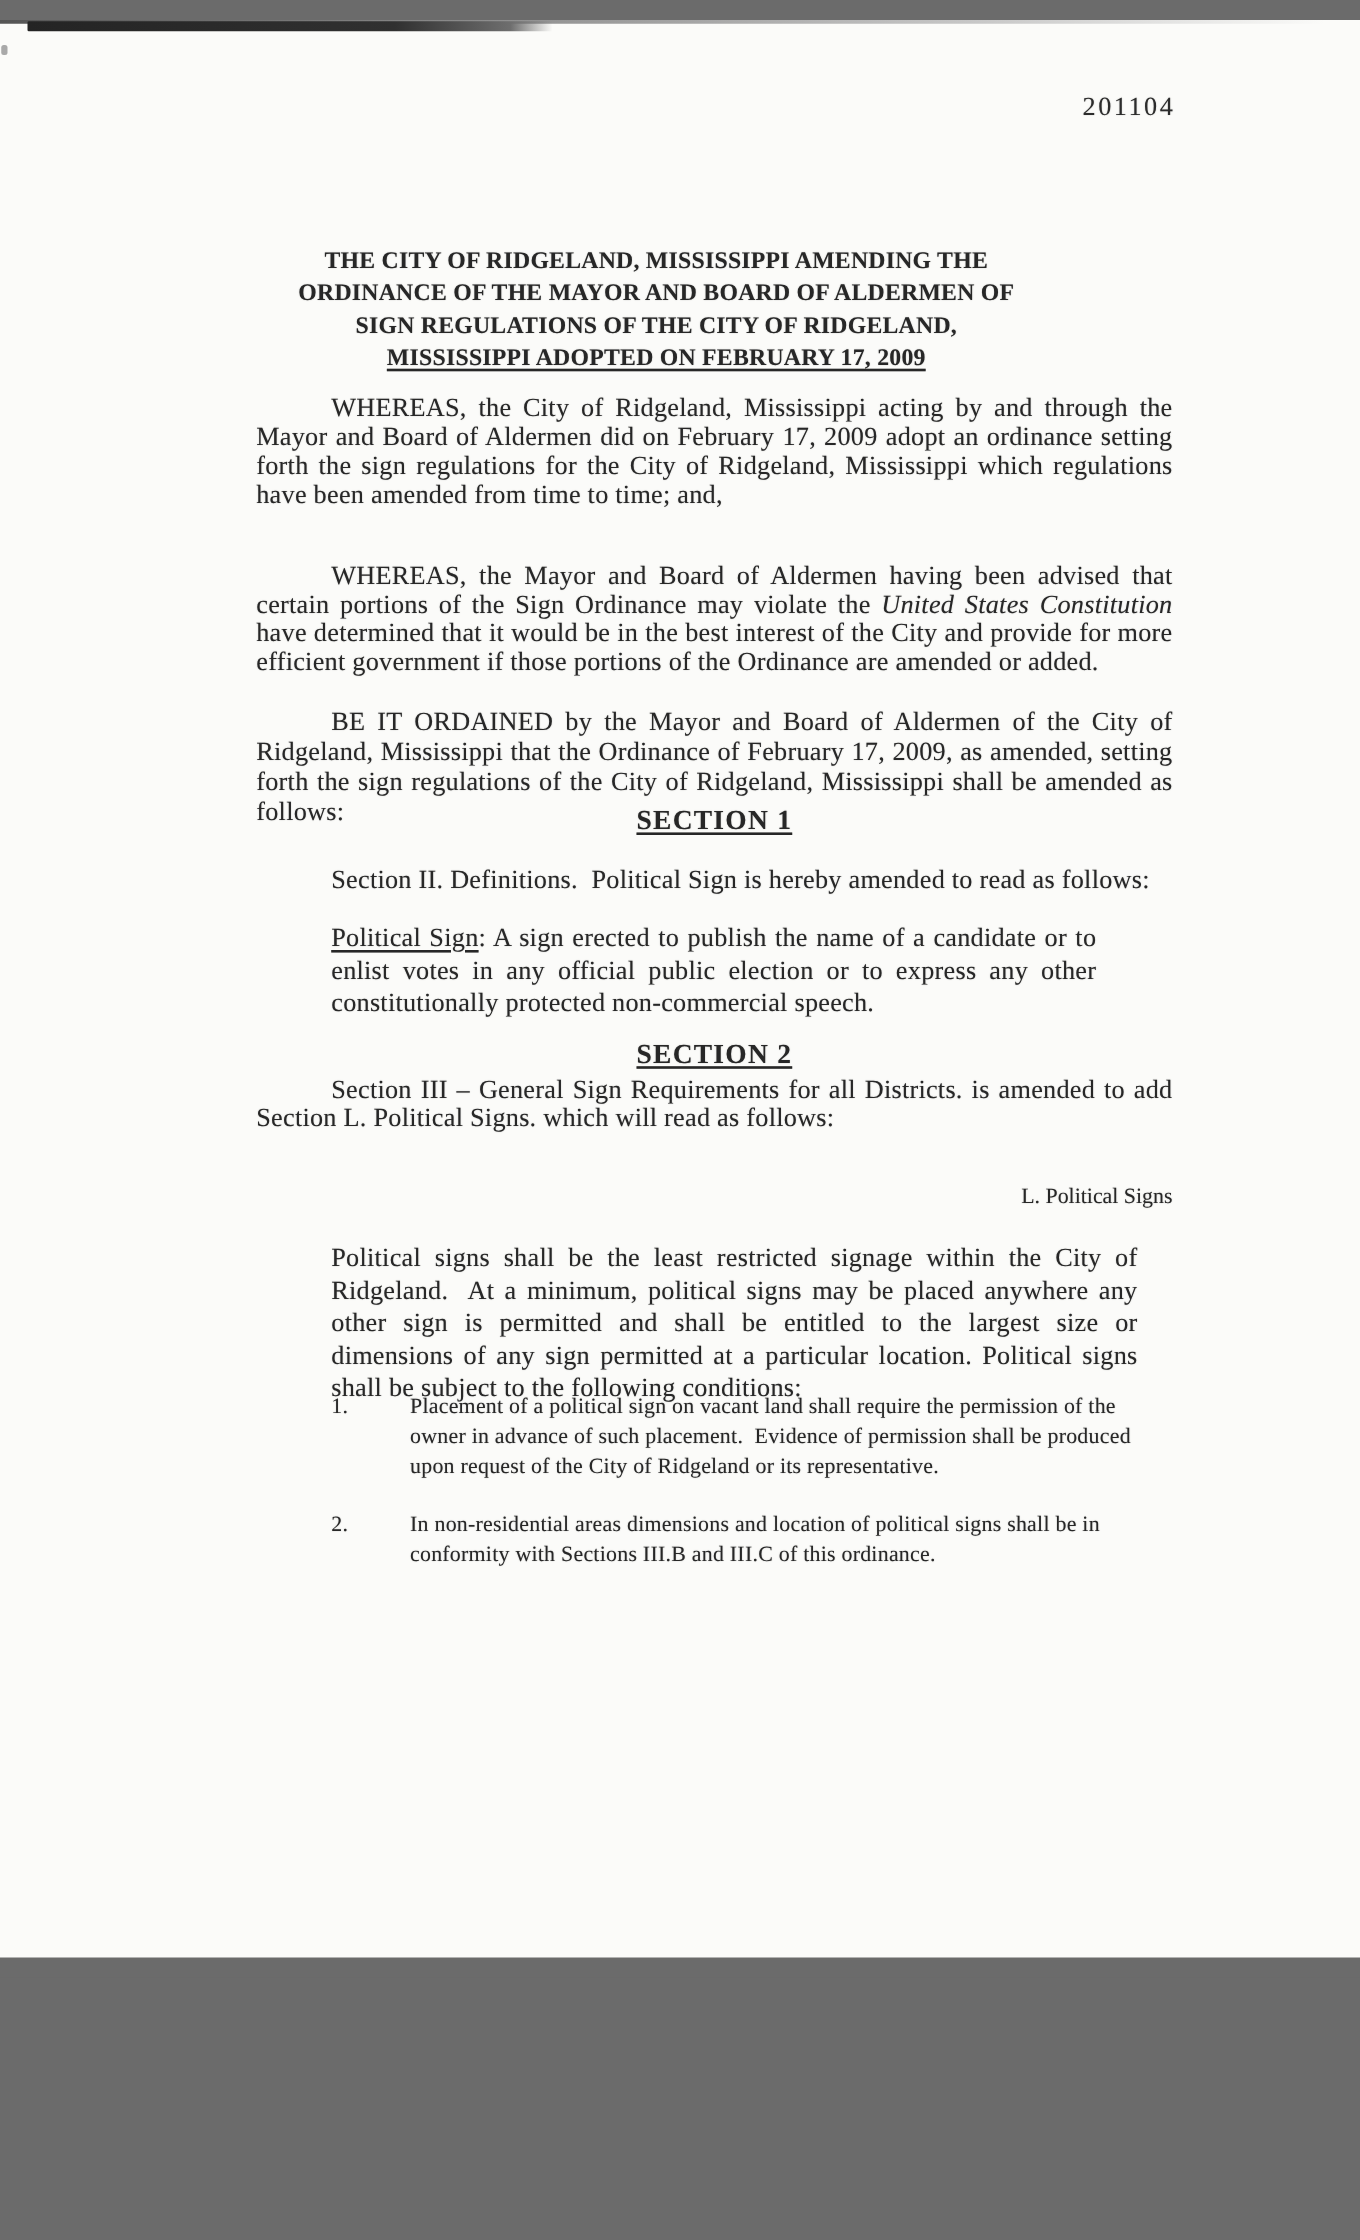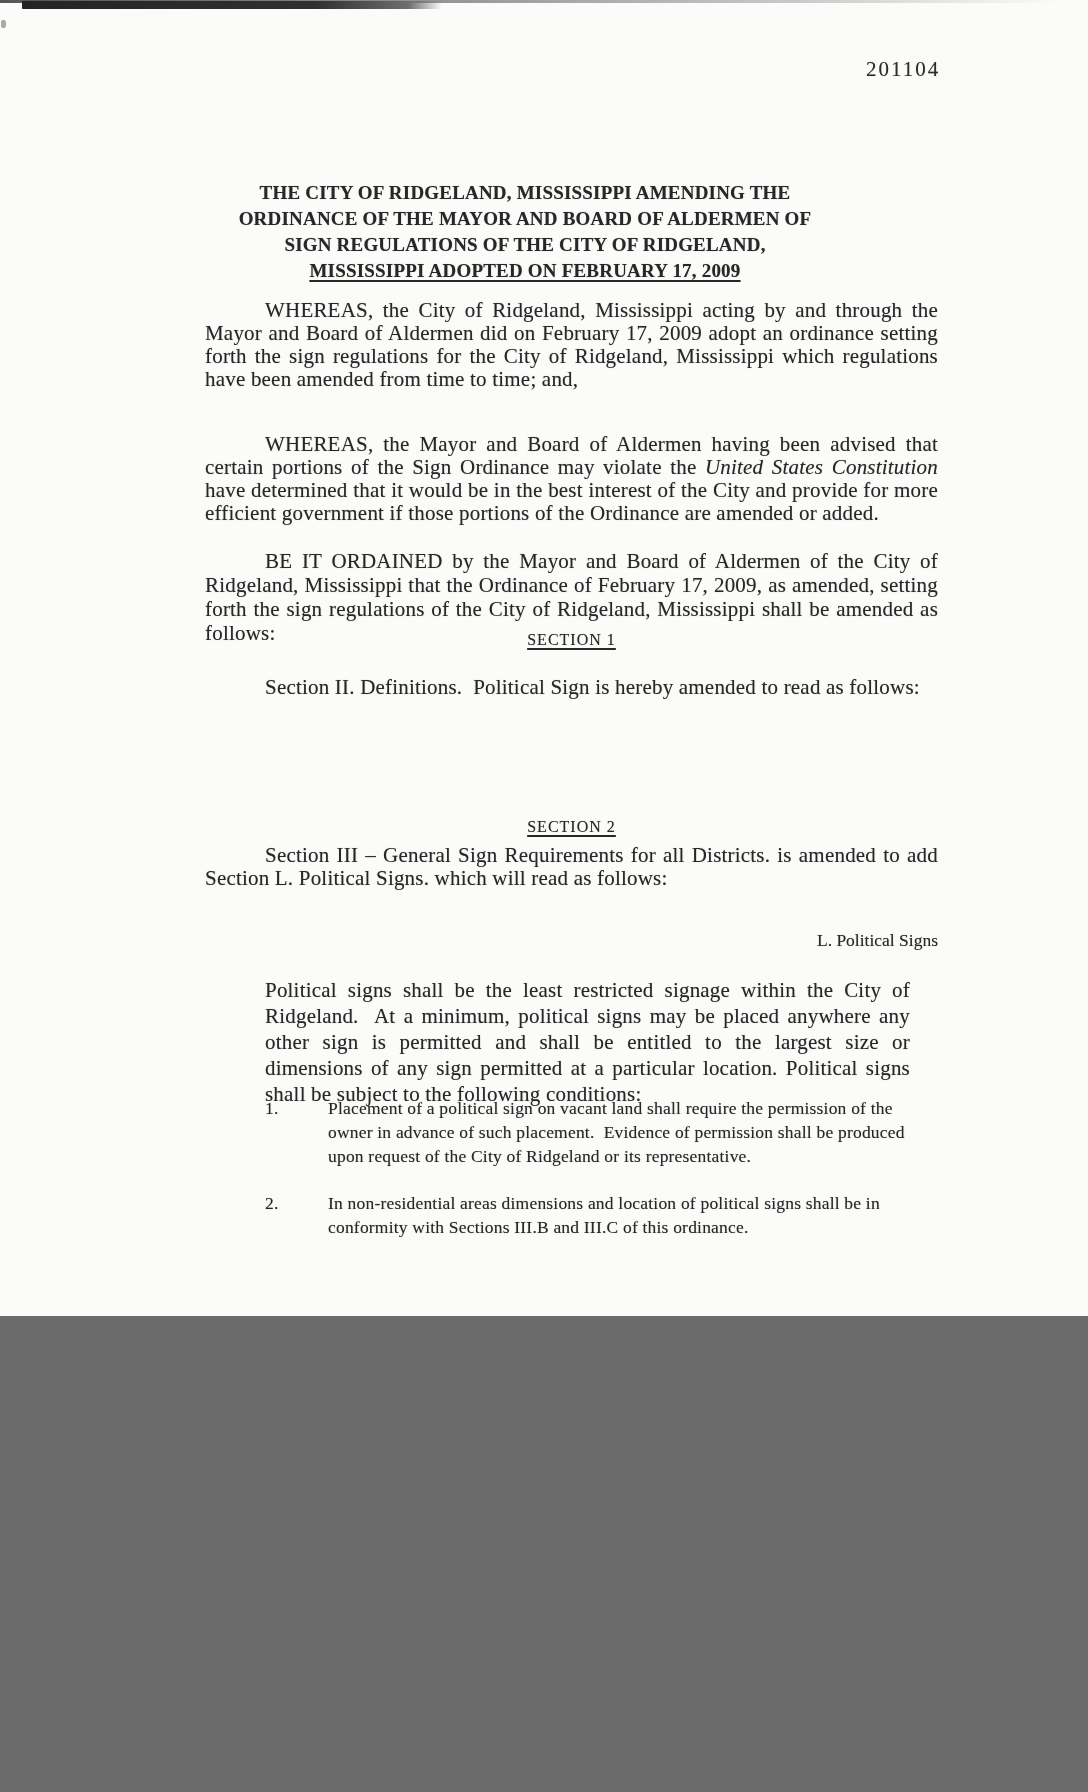--- a/index.html
+++ b/index.html
@@ -1,19 +1,19 @@
 <!DOCTYPE html>
 <html><head>
 <meta charset="utf-8">
 <style>
   html,body{margin:0;padding:0;background:#6b6b6b;}
   .page{
     position:relative;
-    width:1088px;height:1316px;
-    margin:0 auto;
+    width:1088px;height:1550px;
+    margin:16px auto;
     background:#fbfbf9;
     overflow:hidden;
     font-family:"Liberation Serif","DejaVu Serif",serif;
     color:#272727;
   }
   
   .page *{text-shadow:0 0 1px rgba(45,45,45,.38);}
   .block{position:absolute;left:205px;width:733px;margin:0;}
   .stamp{
     position:absolute;top:57px;left:866px;
@@ -34,21 +34,21 @@
     white-space:pre-wrap;
     text-indent:60px;
     letter-spacing:.2px;
   }
   .para.lh24{line-height:24px;}
   .indent-block{
     left:265px;width:612px;text-indent:0;line-height:26px;
   }
   .indent-block.wide{width:645px;}
   .heading{
-    text-align:center;font-weight:normal;font-size:16px;line-height:22px;
+    text-align:center;font-weight:bold;font-size:22px;line-height:22px;
     letter-spacing:1px;white-space:pre;
   }
   .subheading{
     text-align:right;font-size:17.5px;line-height:22px;white-space:pre;
   }
   .list-item{
     position:absolute;left:265px;width:670px;display:flex;
     font-size:17.5px;line-height:24px;letter-spacing:.2px;
   }
   .list-item .num{flex:0 0 63px;}
@@ -90,20 +90,21 @@
   <p class="block para" style="top:299px">WHEREAS, the City of Ridgeland, Mississippi acting by and through the Mayor and Board of Aldermen did on February 17, 2009 adopt an ordinance setting forth the sign regulations for the City of Ridgeland, Mississippi which regulations have been amended from time to time; and,</p>
 
   <p class="block para" style="top:433px"><span>WHEREAS, the Mayor and Board of Aldermen having been advised that certain portions of the Sign Ordinance may violate the </span><i>United States Constitution</i><span> have determined that it would be in the best interest of the City and provide for more efficient government if those portions of the Ordinance are amended or added.</span></p>
 
   <p class="block para lh24" style="top:549px">BE IT ORDAINED by the Mayor and Board of Aldermen of the City of Ridgeland, Mississippi that the Ordinance of February 17, 2009, as amended, setting forth the sign regulations of the City of Ridgeland, Mississippi shall be amended as follows:</p>
 
   <div class="block heading" style="top:629px"><span class="u">SECTION 1</span></div>
 
   <p class="block para" style="top:676px">Section II. Definitions.  Political Sign is hereby amended to read as follows:</p>
 
+  <p class="block para indent-block" style="top:721px"><span class="u">Political Sign</span><span>: A sign erected to publish the name of a candidate or to enlist votes in any official public election or to express any other constitutionally protected non-commercial speech.</span></p>
 
   <div class="block heading" style="top:816px"><span class="u">SECTION 2</span></div>
 
   <p class="block para" style="top:844px">Section III – General Sign Requirements for all Districts. is amended to add Section L. Political Signs. which will read as follows:</p>
 
   <div class="block subheading" style="top:929px">L. Political Signs</div>
 
   <p class="block para indent-block wide" style="top:977px">Political signs shall be the least restricted signage within the City of Ridgeland.  At a minimum, political signs may be placed anywhere any other sign is permitted and shall be entitled to the largest size or dimensions of any sign permitted at a particular location. Political signs shall be subject to the following conditions:</p>
 
   <div class="list-item" style="top:1096px">

